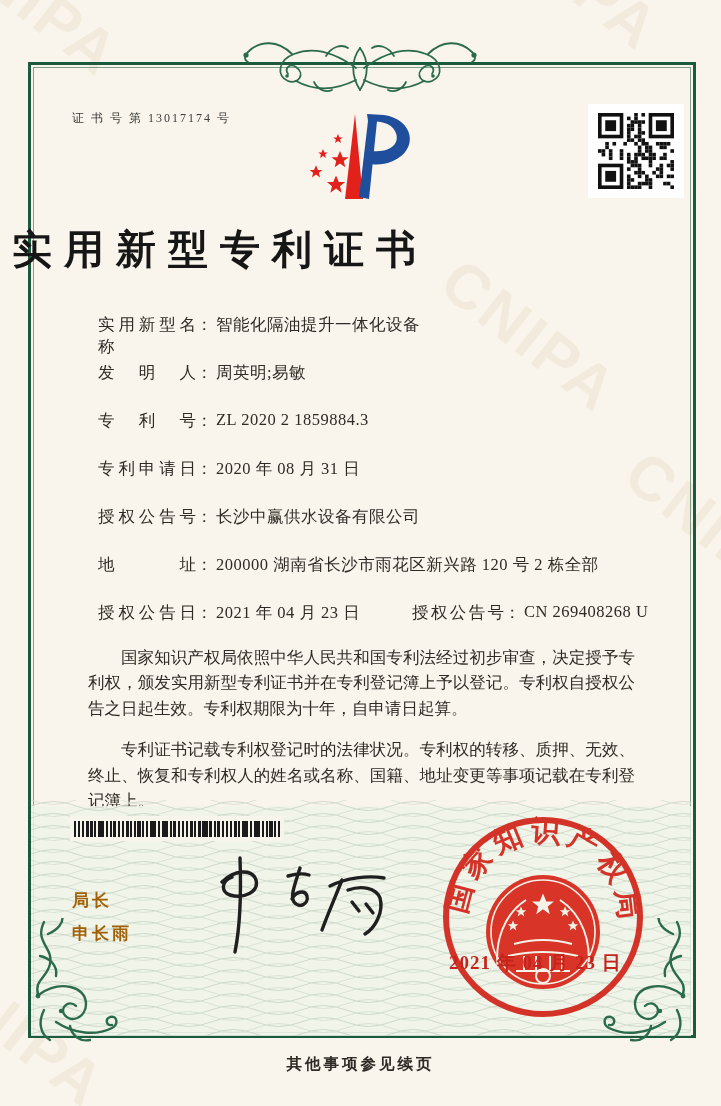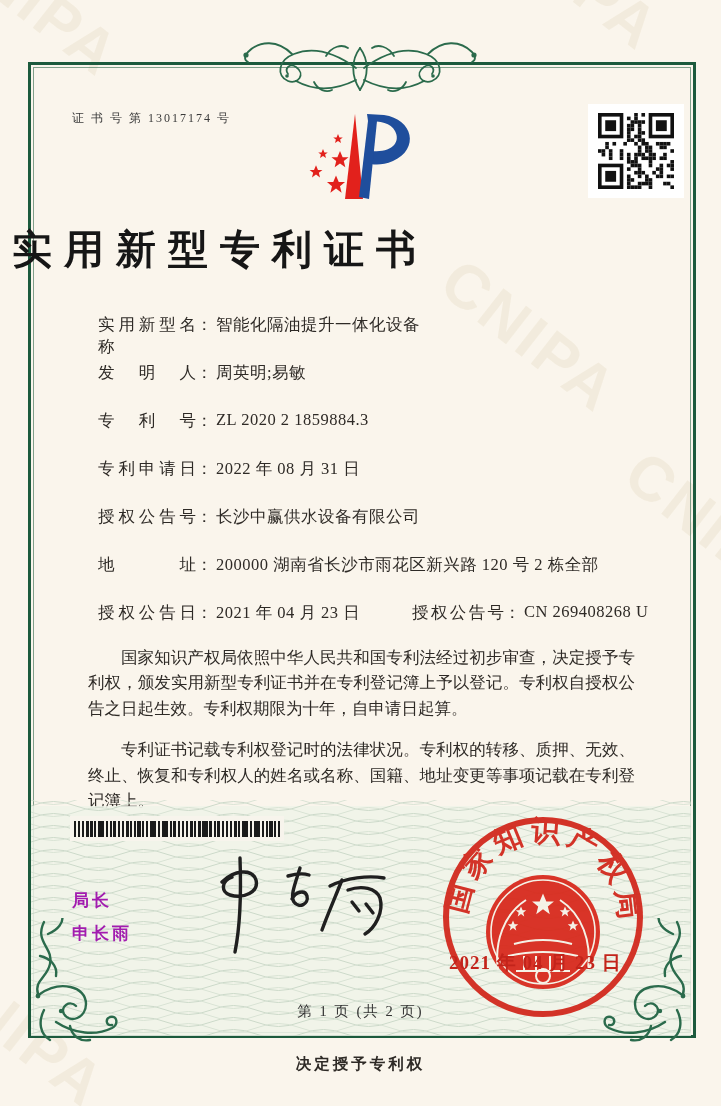--- a/index.html
+++ b/index.html
@@ -62,21 +62,21 @@
     width:206px; height:16px;
     background:
       repeating-linear-gradient(90deg,#1a1a1a 0 2px,rgba(0,0,0,0) 2px 4px),
       repeating-linear-gradient(90deg,#1a1a1a 0 1px,rgba(0,0,0,0) 1px 9px),
       repeating-linear-gradient(90deg,#1a1a1a 0 2px,rgba(0,0,0,0) 2px 13px);
   }
   
   #signer{
     position:absolute; left:72px; top:884px; line-height:33px;
     font-family:"Liberation Sans","DejaVu Sans",sans-serif;
-    font-weight:bold; font-size:17px; letter-spacing:3px; color:#a21caf;
+    font-weight:bold; font-size:17px; letter-spacing:3px; color:#a16207;
   }
   
   #seal-date{
     position:absolute; left:449px; top:950px; z-index:6;
     font-size:19px; font-weight:bold; color:#c3241b; letter-spacing:1px;
   }
   
   #page-info{
     position:absolute; left:0; top:1002px; width:721px; text-align:center;
     font-size:14.5px; letter-spacing:2px; color:#333; z-index:5;
@@ -334,21 +334,21 @@
         <span class="fvalue">周英明;易敏</span>
     </div>
     <div class="frow">
       <span class="flabel">专利号</span>
         <span class="fcolon">：</span>
         <span class="fvalue">ZL 2020 2 1859884.3</span>
     </div>
     <div class="frow">
       <span class="flabel">专利申请日</span>
         <span class="fcolon">：</span>
-        <span class="fvalue">2022 年 08 月 31 日</span>
+        <span class="fvalue">2020 年 08 月 31 日</span>
     </div>
     <div class="frow">
       <span class="flabel">授权公告号</span>
         <span class="fcolon">：</span>
         <span class="fvalue">长沙中赢供水设备有限公司</span>
     </div>
     <div class="frow">
       <span class="flabel">地址</span>
         <span class="fcolon">：</span>
         <span class="fvalue">200000 湖南省长沙市雨花区新兴路 120 号 2 栋全部</span>
@@ -416,17 +416,16 @@
         <path d="M86,144 V158 M98,144 V158 M112,144 V158 M124,144 V158"></path>
         <path d="M78,159 H132"></path>
         <circle cx="105" cy="164" r="7"></circle>
         <path d="M60,158 C56,130 66,102 88,88"></path>
         <path d="M150,158 C154,130 144,102 122,88"></path>
       </g>
     </g>
   </svg>
   <div id="seal-date">2021 年 04 月 23 日</div>
 
-  <div id="page-info">第 1 页 (共 2 页)</div>
-
-  <div id="footer-note">决定授予专利权</div>
+
+  <div id="footer-note">其他事项参见续页</div>
 
 </div>
 
 </body></html>

